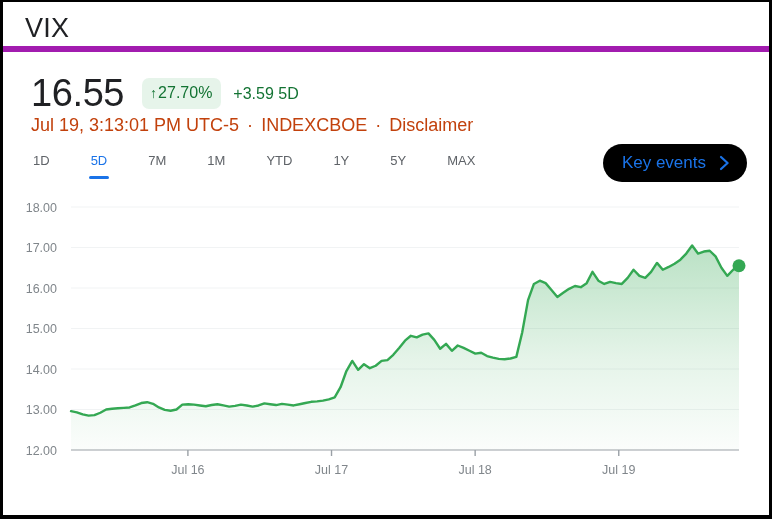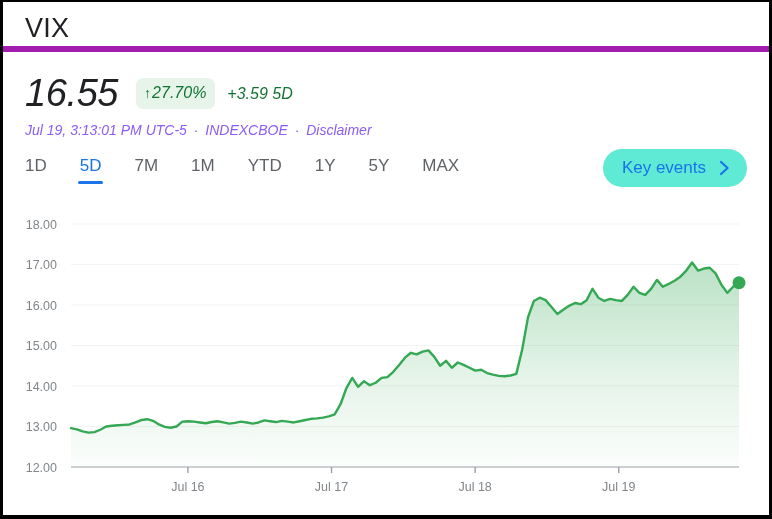--- a/index.html
+++ b/index.html
@@ -29,22 +29,21 @@
   }
   .title {
     font-size: 27px;
     color: #202124;
     letter-spacing: .2px;
     line-height: 32px;
     font-weight: 400;
   }
   
   .quote {
-    padding: 18px 0 0 22px;
-    font-style: italic;
+    padding: 18px 0 0 28px;
   }
   .quote-line {
     display: flex;
     align-items: center;
     height: 46px;
   }
   .price {
     font-size: 38px;
     line-height: 44px;
     color: #202124;
@@ -68,76 +67,76 @@
     margin-right: 1px;
     line-height: 14px;
   }
   .abs-change {
     margin-left: 12px;
     color: #137333;
     font-size: 16px;
     line-height: 19px;
   }
   .meta {
-    margin-top: 5px;
-    font-size: 14px;
-    color: #8b5cf6;
+    font-size: 18px;
+    color: #c2410c;
     line-height: 18px;
   }
   .dot-sep { padding: 0 3px; }
   
   .tabs-row {
     margin-top: 16px;
     padding-left: 22px;
     height: 36px;
     display: flex;
     align-items: flex-start;
     position: relative;
   }
   .tab {
-    font-size: 17px;
+    font-size: 13px;
     color: #5f6368;
     padding: 0 0 7px 0;
     margin-right: 33px;
     cursor: pointer;
     position: relative;
     line-height: 22px;
     white-space: nowrap;
+    margin-left: 8px;
   }
   .tab.sel { color: #1a73e8; }
   .tab.sel::after {
     content: "";
     position: absolute;
     left: -2px; right: -2px; bottom: 0;
     height: 3px;
     background: #1a73e8;
     border-radius: 2px;
   }
   .key-events {
     position: absolute;
     right: 22px;
     top: -6px;
-    background: #5eead4;
+    background: #000000;
     color: #1a73e8;
     border: none;
     border-radius: 20px;
     font-size: 17px;
     font-family: "Liberation Sans", sans-serif;
     padding: 8px 16px 9px 19px;
     display: inline-flex;
     align-items: center;
     gap: 13px;
     cursor: pointer;
     line-height: 21px;
   }
   .chev { display: inline-block; width: 12px; height: 16px; }
   
   .chart-wrap {
     position: relative;
-    margin-top: 20px;
+    margin-top: 8px;
     width: 766px;
     height: 290px;
   }
   .chart-wrap svg { display: block; }
   .ylab {
     font-size: 12.5px;
     fill: #80868b;
     font-family: "Liberation Sans", sans-serif;
   }
   .xlab {

